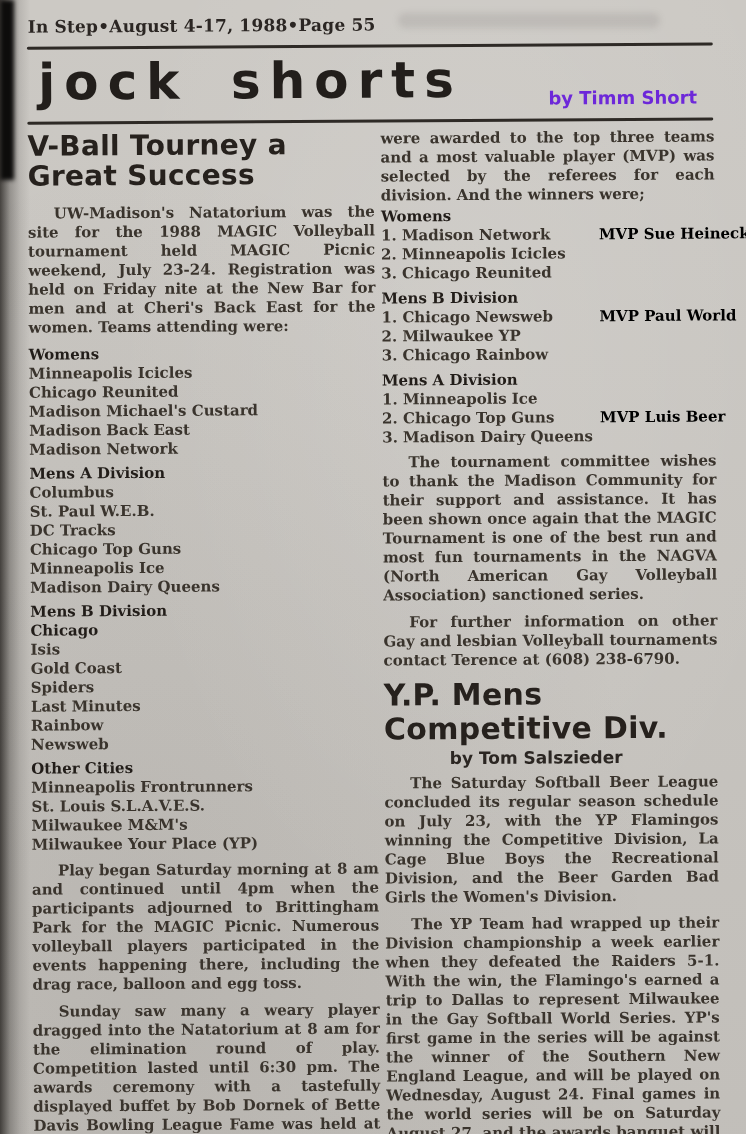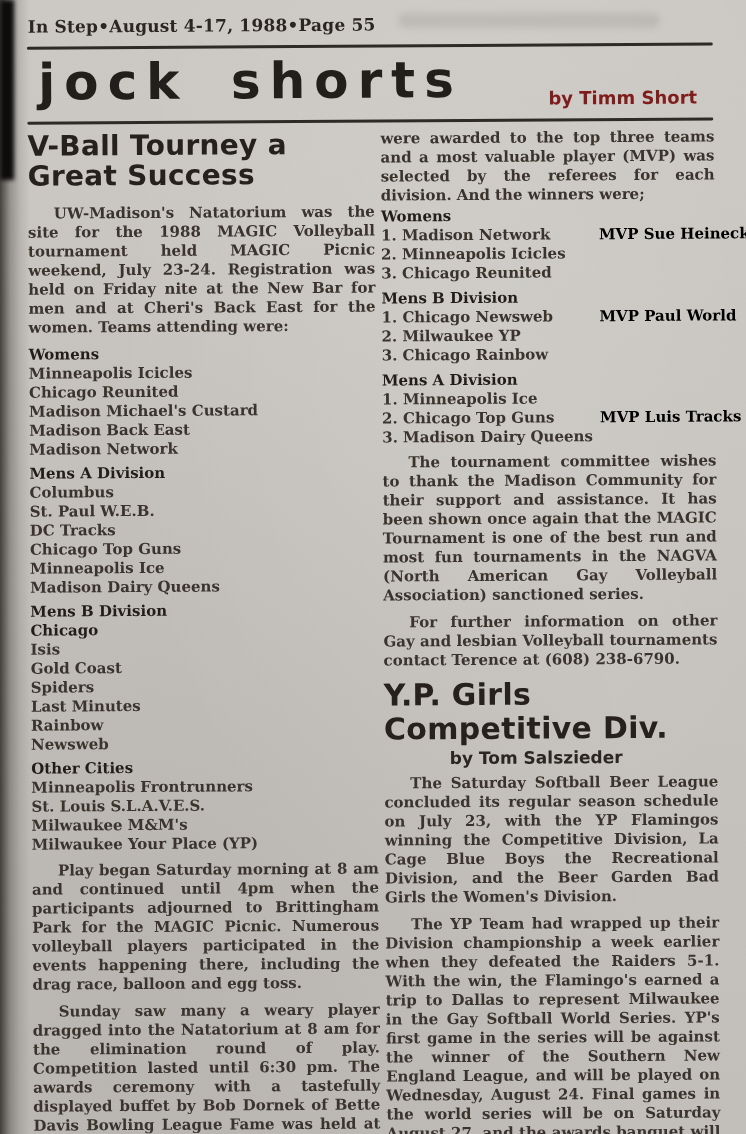--- a/index.html
+++ b/index.html
@@ -52,21 +52,21 @@
   .masthead{
     position:absolute;left:41px;top:55px;
     font-family:"DejaVu Sans", sans-serif;
     font-weight:bold;font-size:50px;line-height:52px;
     letter-spacing:9px;word-spacing:16px;
     color:#221e1b;
   }
   .masthead-by{
     position:absolute;right:46px;top:89px;
     font-family:"DejaVu Sans", sans-serif;
-    font-weight:bold;font-size:18px;color:#7f1d1d;margin-left:6px;
+    font-weight:bold;font-size:18px;color:#6d28d9;margin-left:6px;
   }
   .col{position:absolute;top:130px;}
   .col-left{left:30px;width:347px;}
   .col-right{left:383px;width:334px;}
   .story-headline{
     font-family:"DejaVu Sans", sans-serif;
     font-weight:bold;color:#26211d;
     margin:0;
   }
   .h-vball{font-size:28px;line-height:30px;letter-spacing:0.3px;margin-bottom:13px;}
@@ -198,33 +198,33 @@
     </div>
 
     <div class="teamgroup winners">
       <div class="ghead">Mens A Division</div>
       <div class="winrow">
         <div class="team">1. Minneapolis Ice</div>
         <div class="mvp"></div>
       </div>
       <div class="winrow">
         <div class="team">2. Chicago Top Guns</div>
-        <div class="mvp">MVP Luis Tracks</div>
+        <div class="mvp">MVP Luis Beer</div>
       </div>
       <div class="winrow">
         <div class="team">3. Madison Dairy Queens</div>
         <div class="mvp"></div>
       </div>
     </div>
 
     <p class="para indent" style="margin-top:6px">The tournament committee wishes to thank the Madison Community for their support and assistance. It has been shown once again that the MAGIC Tournament is one of the best run and most fun tournaments in the NAGVA (North American Gay Volleyball Association) sanctioned series.</p>
     <p class="para indent">For further information on other Gay and lesbian Volleyball tournaments contact Terence at (608) 238-6790.</p>
 
     <h2 class="story-headline h-yp">
-      <span>Y.P. Girls</span><br>
+      <span>Y.P. Mens</span><br>
       <span>Competitive Div.</span>
     </h2>
     <p class="byline">by Tom Salszieder</p>
 
     <p class="para indent">The Saturday Softball Beer League concluded its regular season schedule on July 23, with the YP Flamingos winning the Competitive Division, La Cage Blue Boys the Recreational Division, and the Beer Garden Bad Girls the Women's Division.</p>
     <p class="para indent mb2">The YP Team had wrapped up their Division championship a week earlier when they defeated the Raiders 5-1. With the win, the Flamingo's earned a trip to Dallas to represent Milwaukee in the Gay Softball World Series. YP's first game in the series will be against the winner of the Southern New England League, and will be played on Wednesday, August 24. Final games in the world series will be on Saturday August 27, and the awards banquet will be held</p>
 
   </div>
 
 </div>

